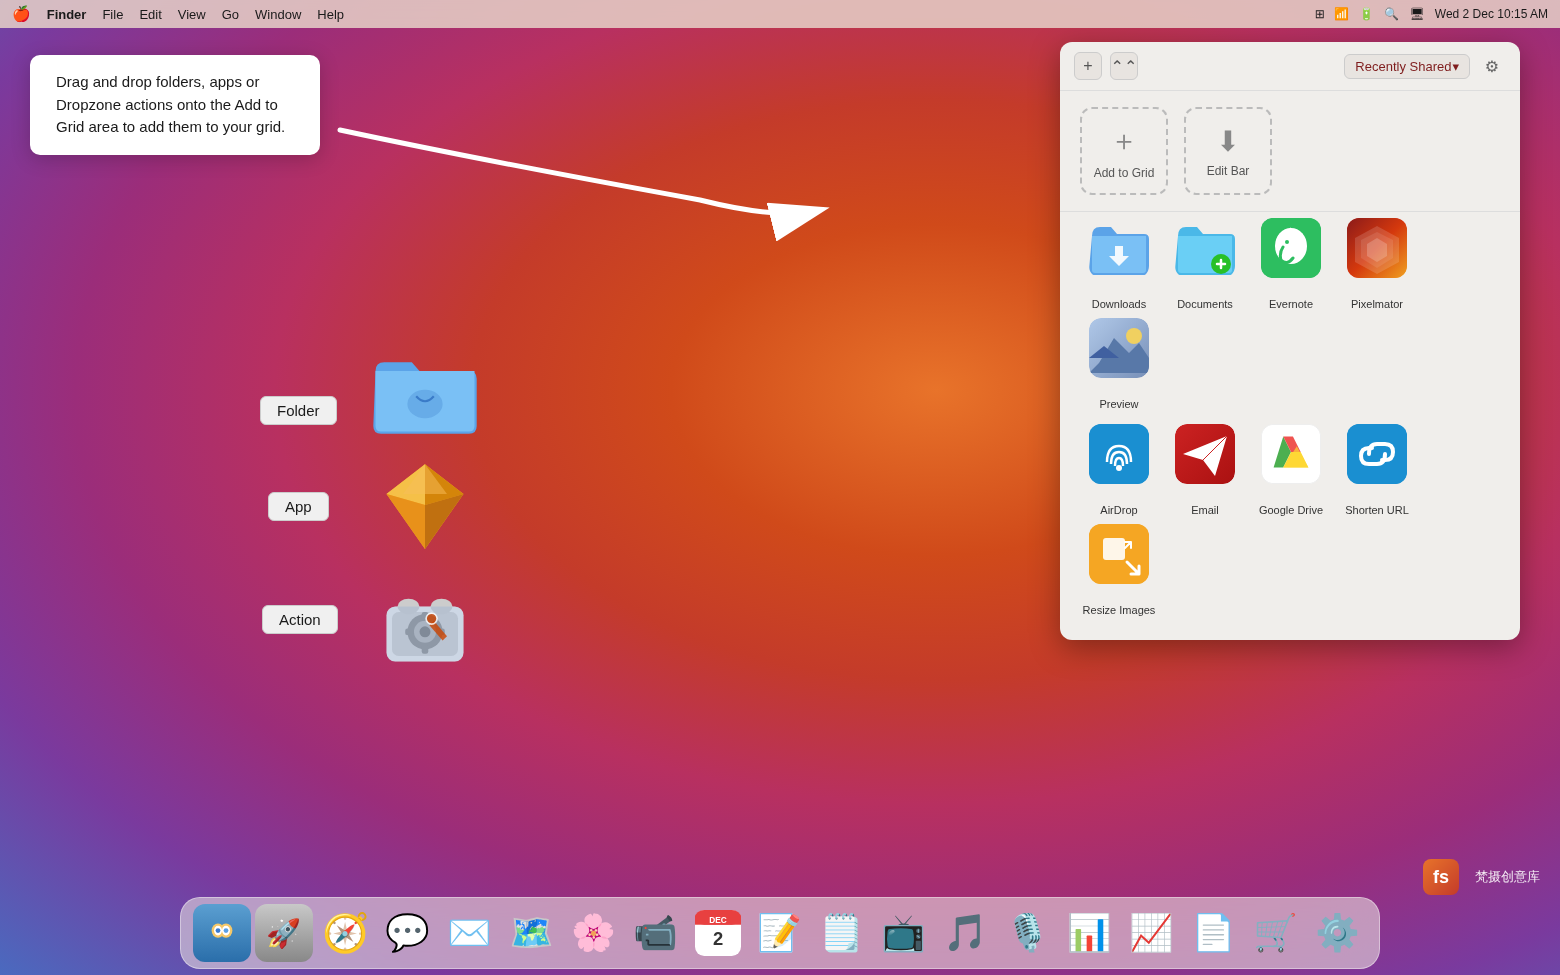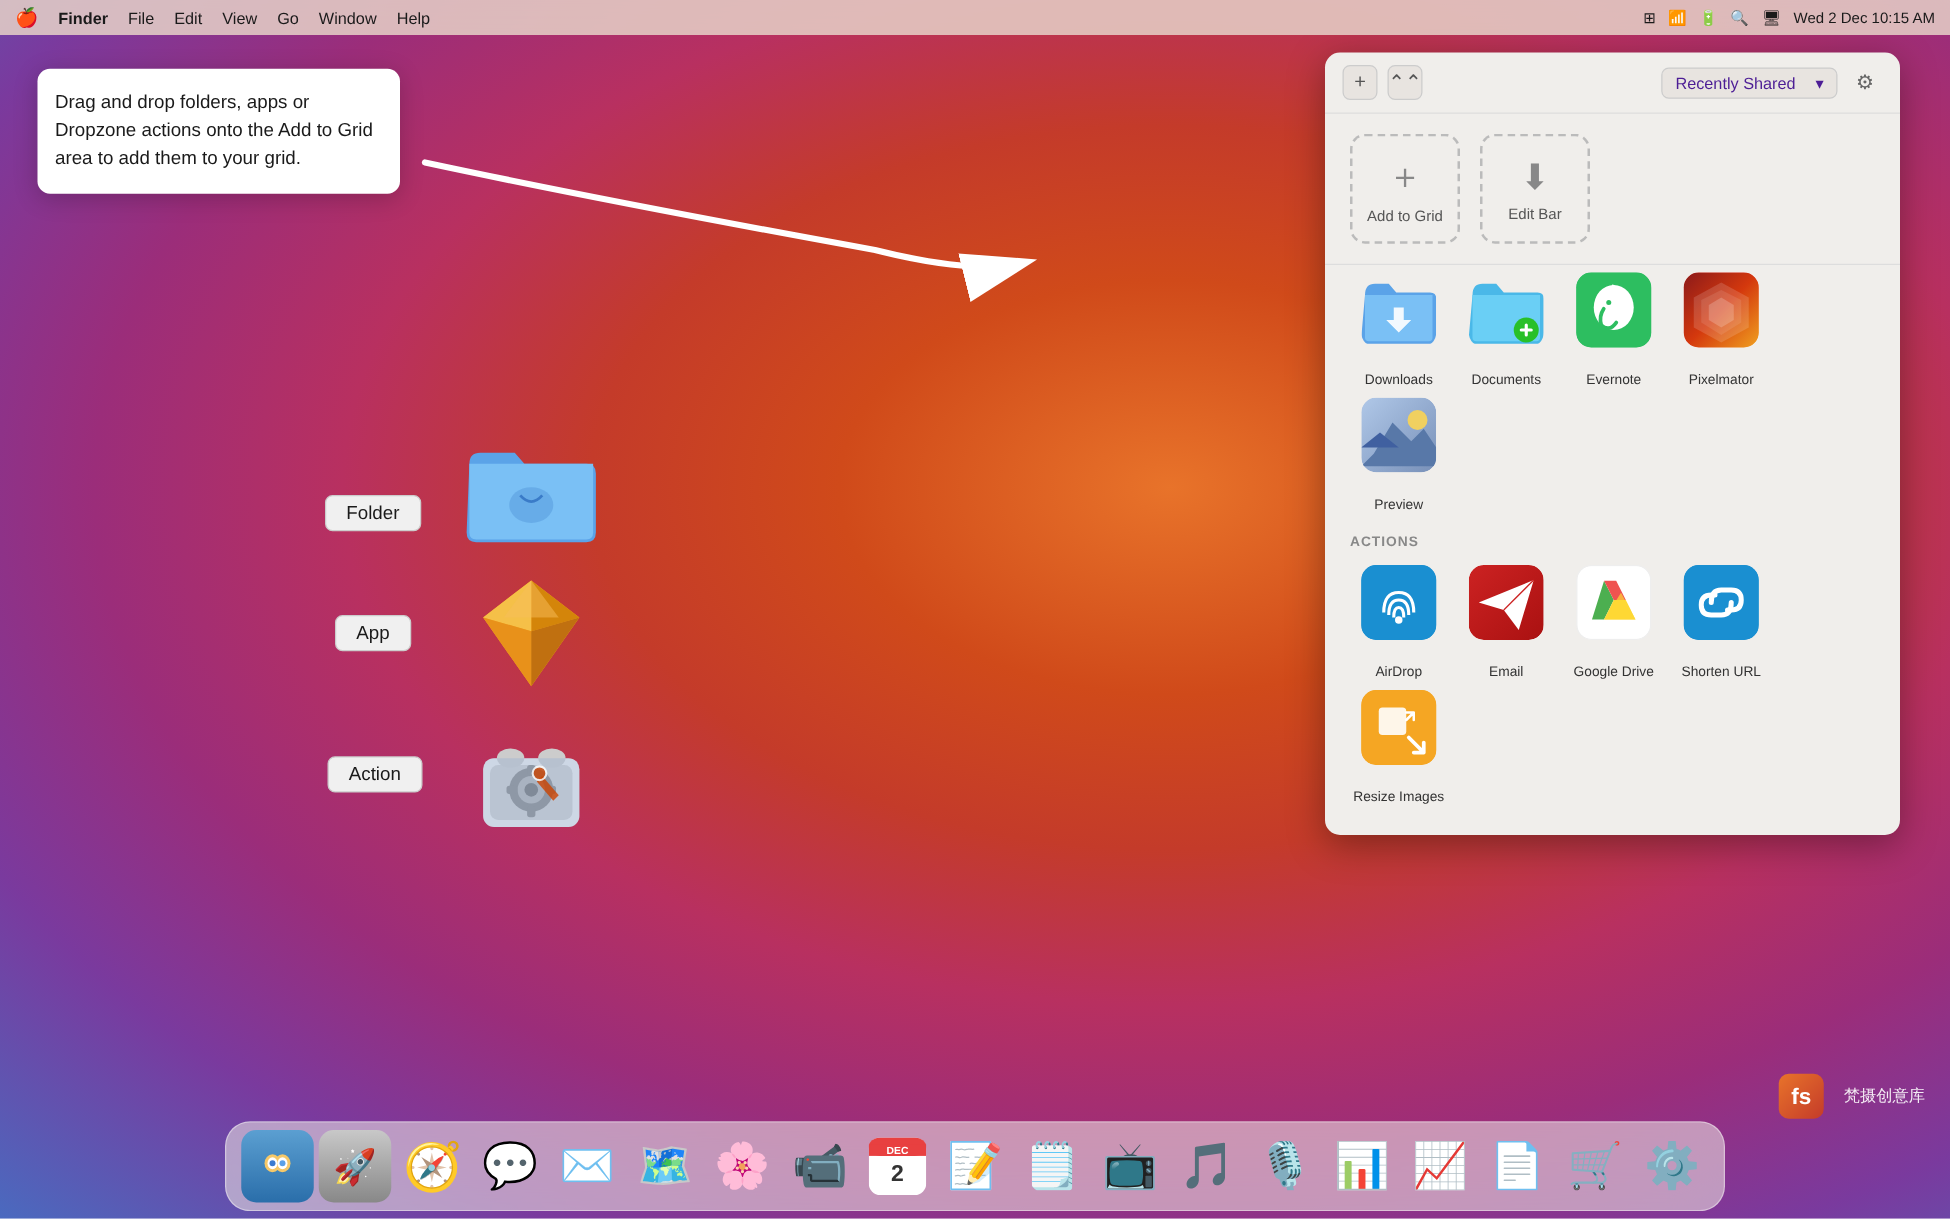--- a/index.html
+++ b/index.html
@@ -61,21 +61,21 @@
     }
 
     
     .tooltip-box {
       position: absolute;
       top: 55px;
       left: 30px;
       width: 290px;
       background: white;
       border-radius: 10px;
-      padding: 16px 14px;
+      padding: 16px 26px;
       font-size: 15px;
       line-height: 1.5;
       color: #1a1a1a;
       box-shadow: 0 4px 20px rgba(0,0,0,0.2);
       z-index: 50;
     }
 
     
     .arrow-svg {
       position: absolute;
@@ -167,25 +167,25 @@
       color: #555;
     }
 
     .panel-dropdown {
       margin-left: auto;
       background: #e8e4e0;
       border: 1px solid #ccc;
       border-radius: 6px;
       padding: 4px 10px;
       font-size: 13px;
-      color: #4c1d95;
+      color: #7f1d1d;
       cursor: pointer;
       display: flex;
       align-items: center;
-      gap: 16px;
+      gap: 1px;
     }
 
     .panel-gear {
       width: 28px;
       height: 28px;
       display: flex;
       align-items: center;
       justify-content: center;
       font-size: 16px;
       color: #666;
@@ -515,21 +515,20 @@
           <polygon points="10,45 25,20 40,35 50,25 60,40 60,55 0,55" fill="#5878a8"></polygon>
           <polygon points="0,40 15,28 30,40" fill="#4060a0"></polygon>
 
           <circle cx="45" cy="18" r="8" fill="#f0d060"></circle>
         </svg>
       </div>
       <span class="grid-item-label">Preview</span>
     </div>
   </div>
 
-  <div class="section-header">ACTIONS</div>
   <div class="items-grid">
 
     <div class="grid-item">
       <div class="grid-item-icon" style="background:#1a8fd1; border-radius:12px;">
         <svg viewBox="0 0 60 60" width="60" height="60">
           <rect width="60" height="60" rx="12" fill="#1a8fd1"></rect>
 
           <path d="M18 38 Q18 22 30 22 Q42 22 42 38" stroke="white" stroke-width="2.5" fill="none"></path>
           <path d="M22 40 Q22 28 30 28 Q38 28 38 40" stroke="white" stroke-width="2.5" fill="none"></path>
           <path d="M26 42 Q26 34 30 34 Q34 34 34 42" stroke="white" stroke-width="2.5" fill="none"></path>

